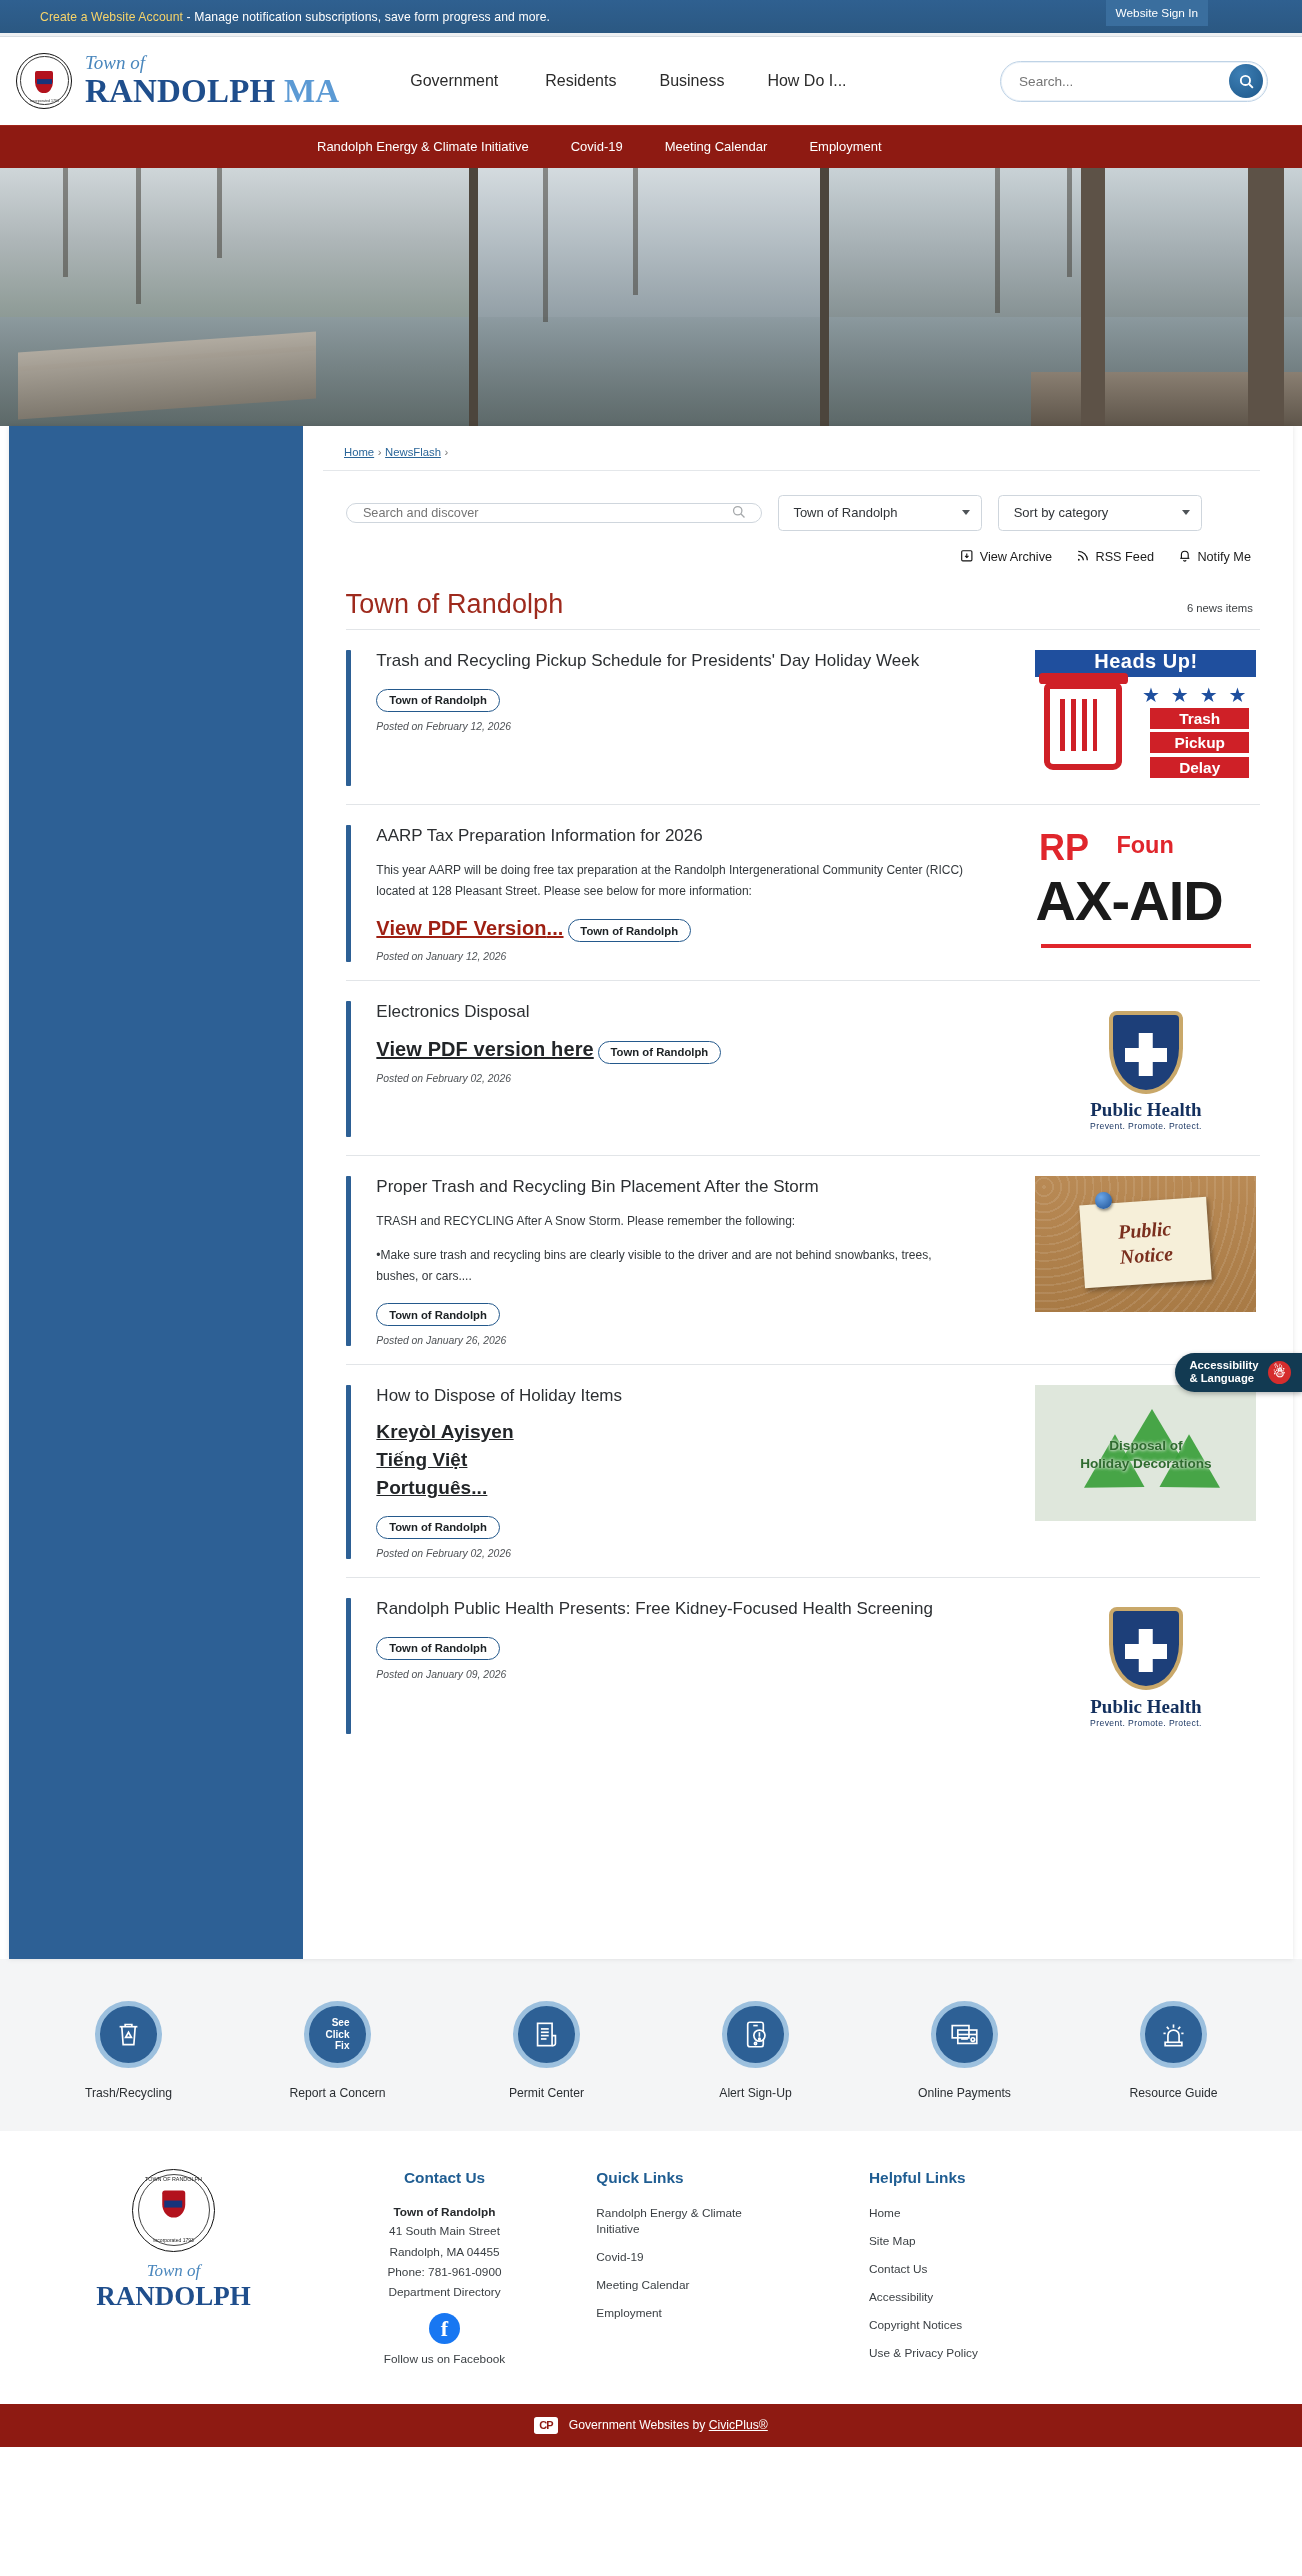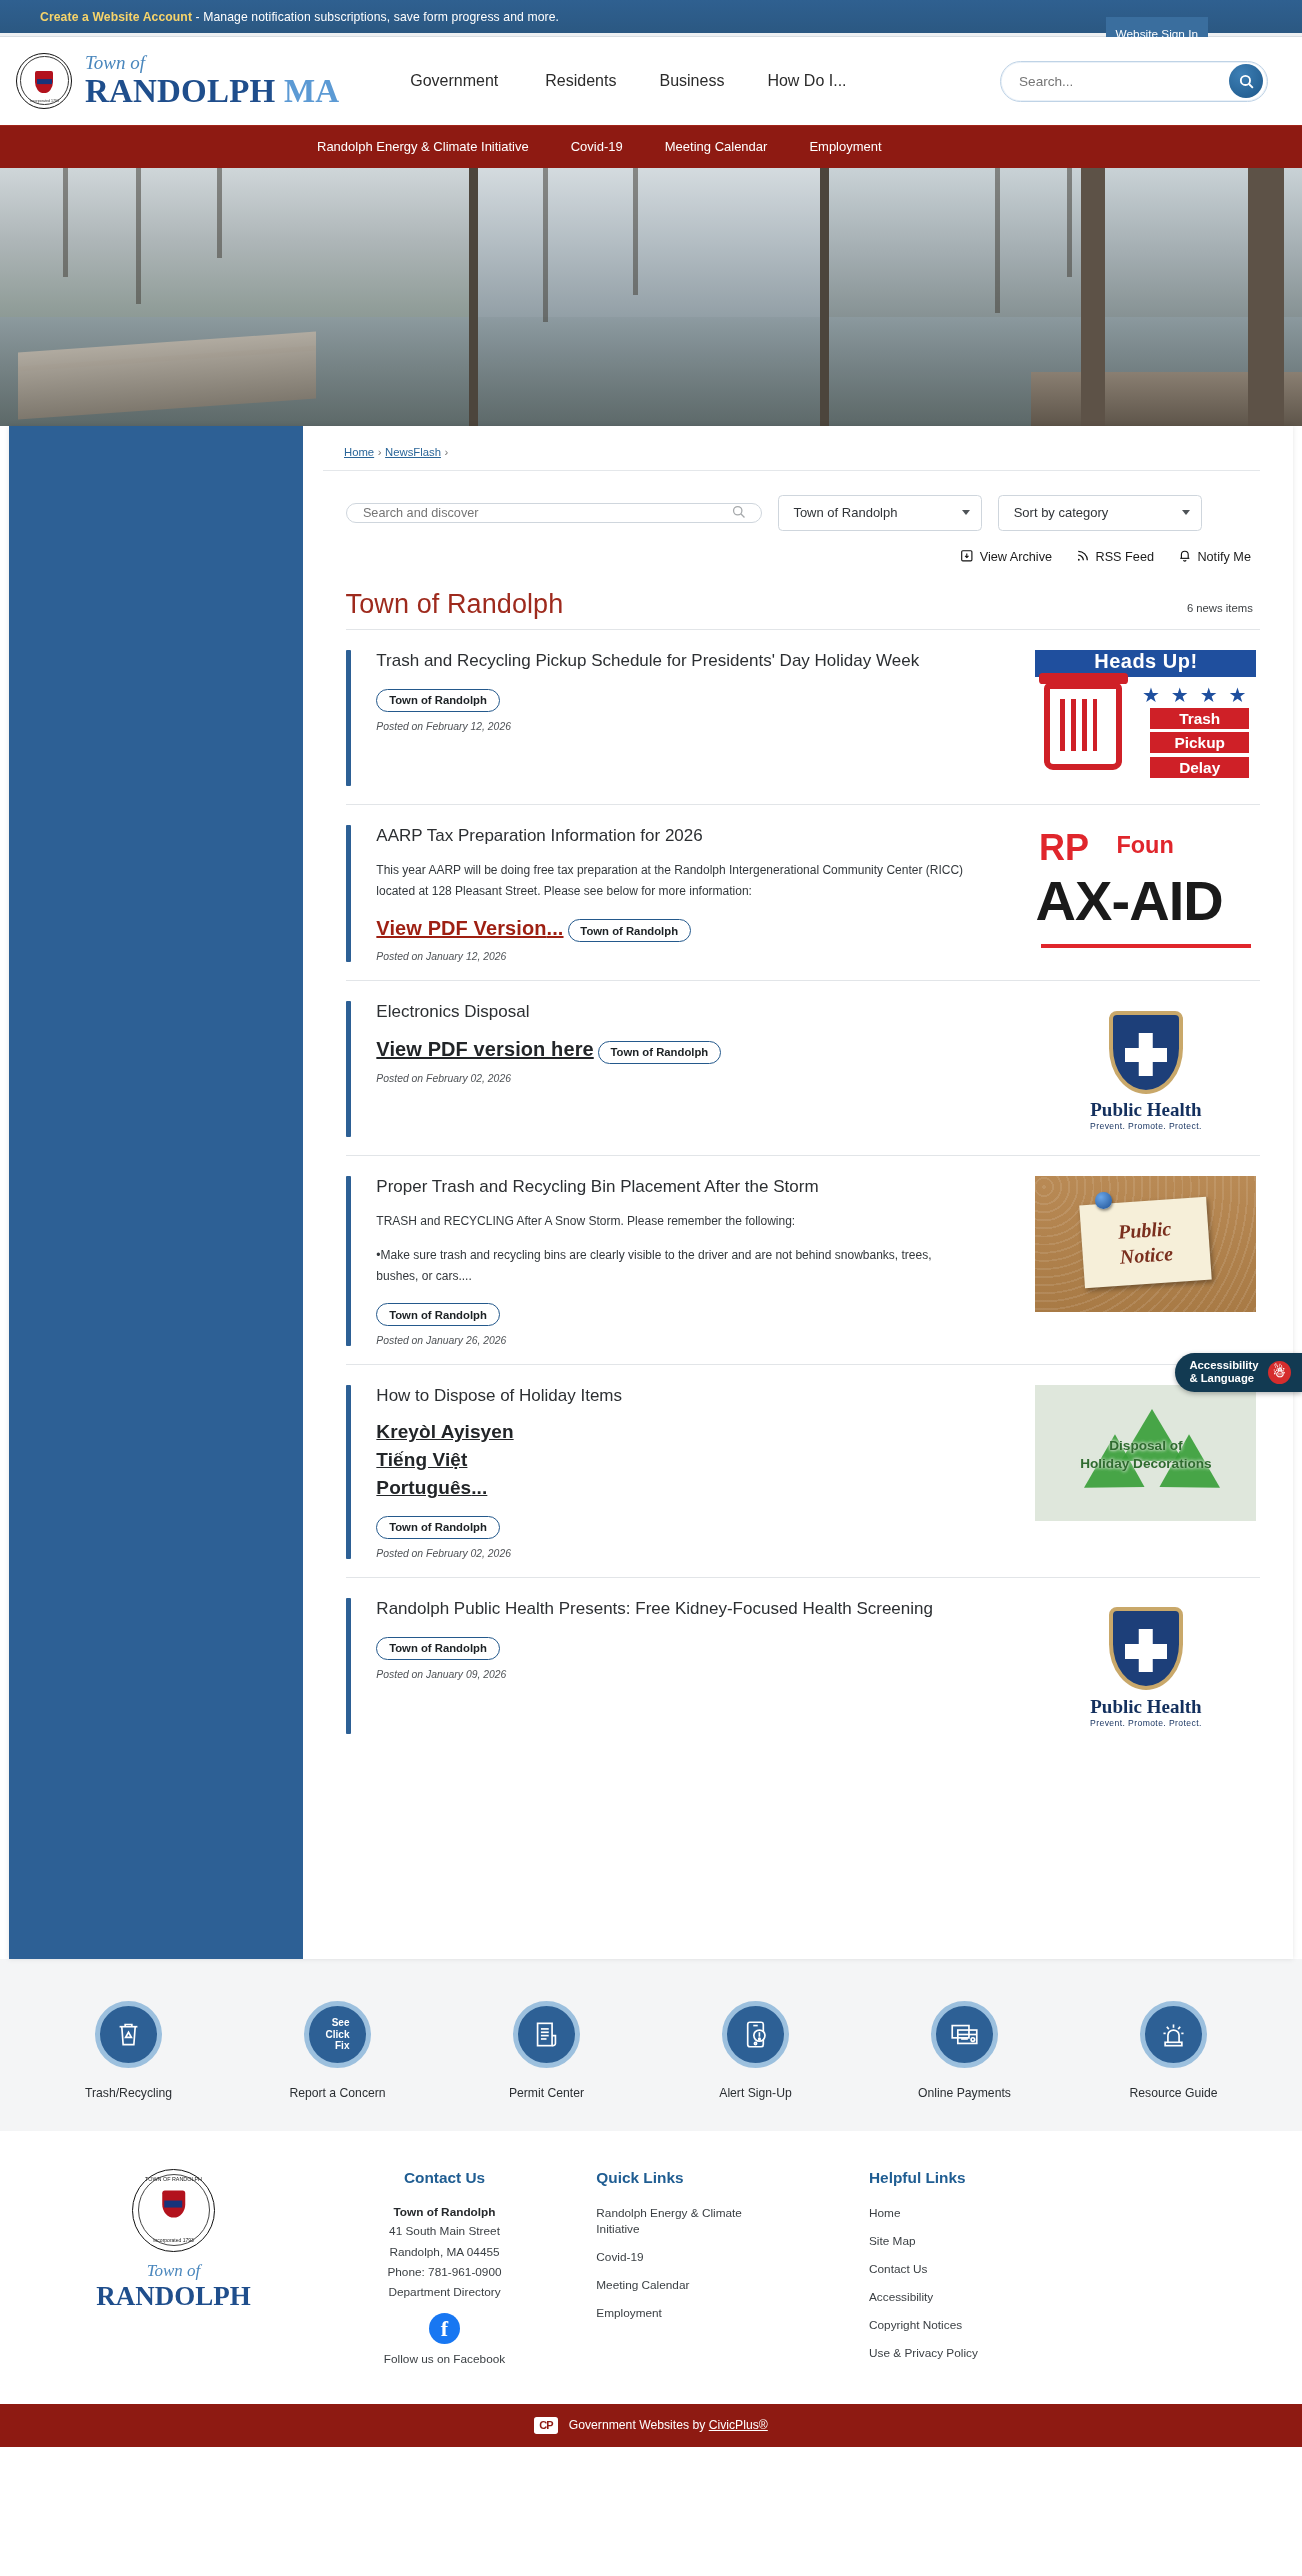--- a/index.html
+++ b/index.html
@@ -20,28 +20,28 @@
     position: relative;
   }
   .account-bar-inner {
     padding-left: 40px;
     font-size: 12.2px;
     color: #ffffff;
     letter-spacing: 0.1px;
   }
   .account-bar-inner .create-link {
     color: #f7d46a;
-    font-weight: bold;
+    font-weight: normal;
     text-decoration: none;
   }
   .signin-btn {
     position: absolute;
     right: 94px;
-    top: 17px;
-    height: 33px;
+    top: 0;
+    height: 26px;
     display: flex;
     align-items: center;
     padding: 0 10px;
     background: #3a6e9e;
     color: #ffffff;
     font-size: 11.8px;
   }
   .account-bar-bottom-line {
     height: 3.6px;
     background: #eef0f2;

